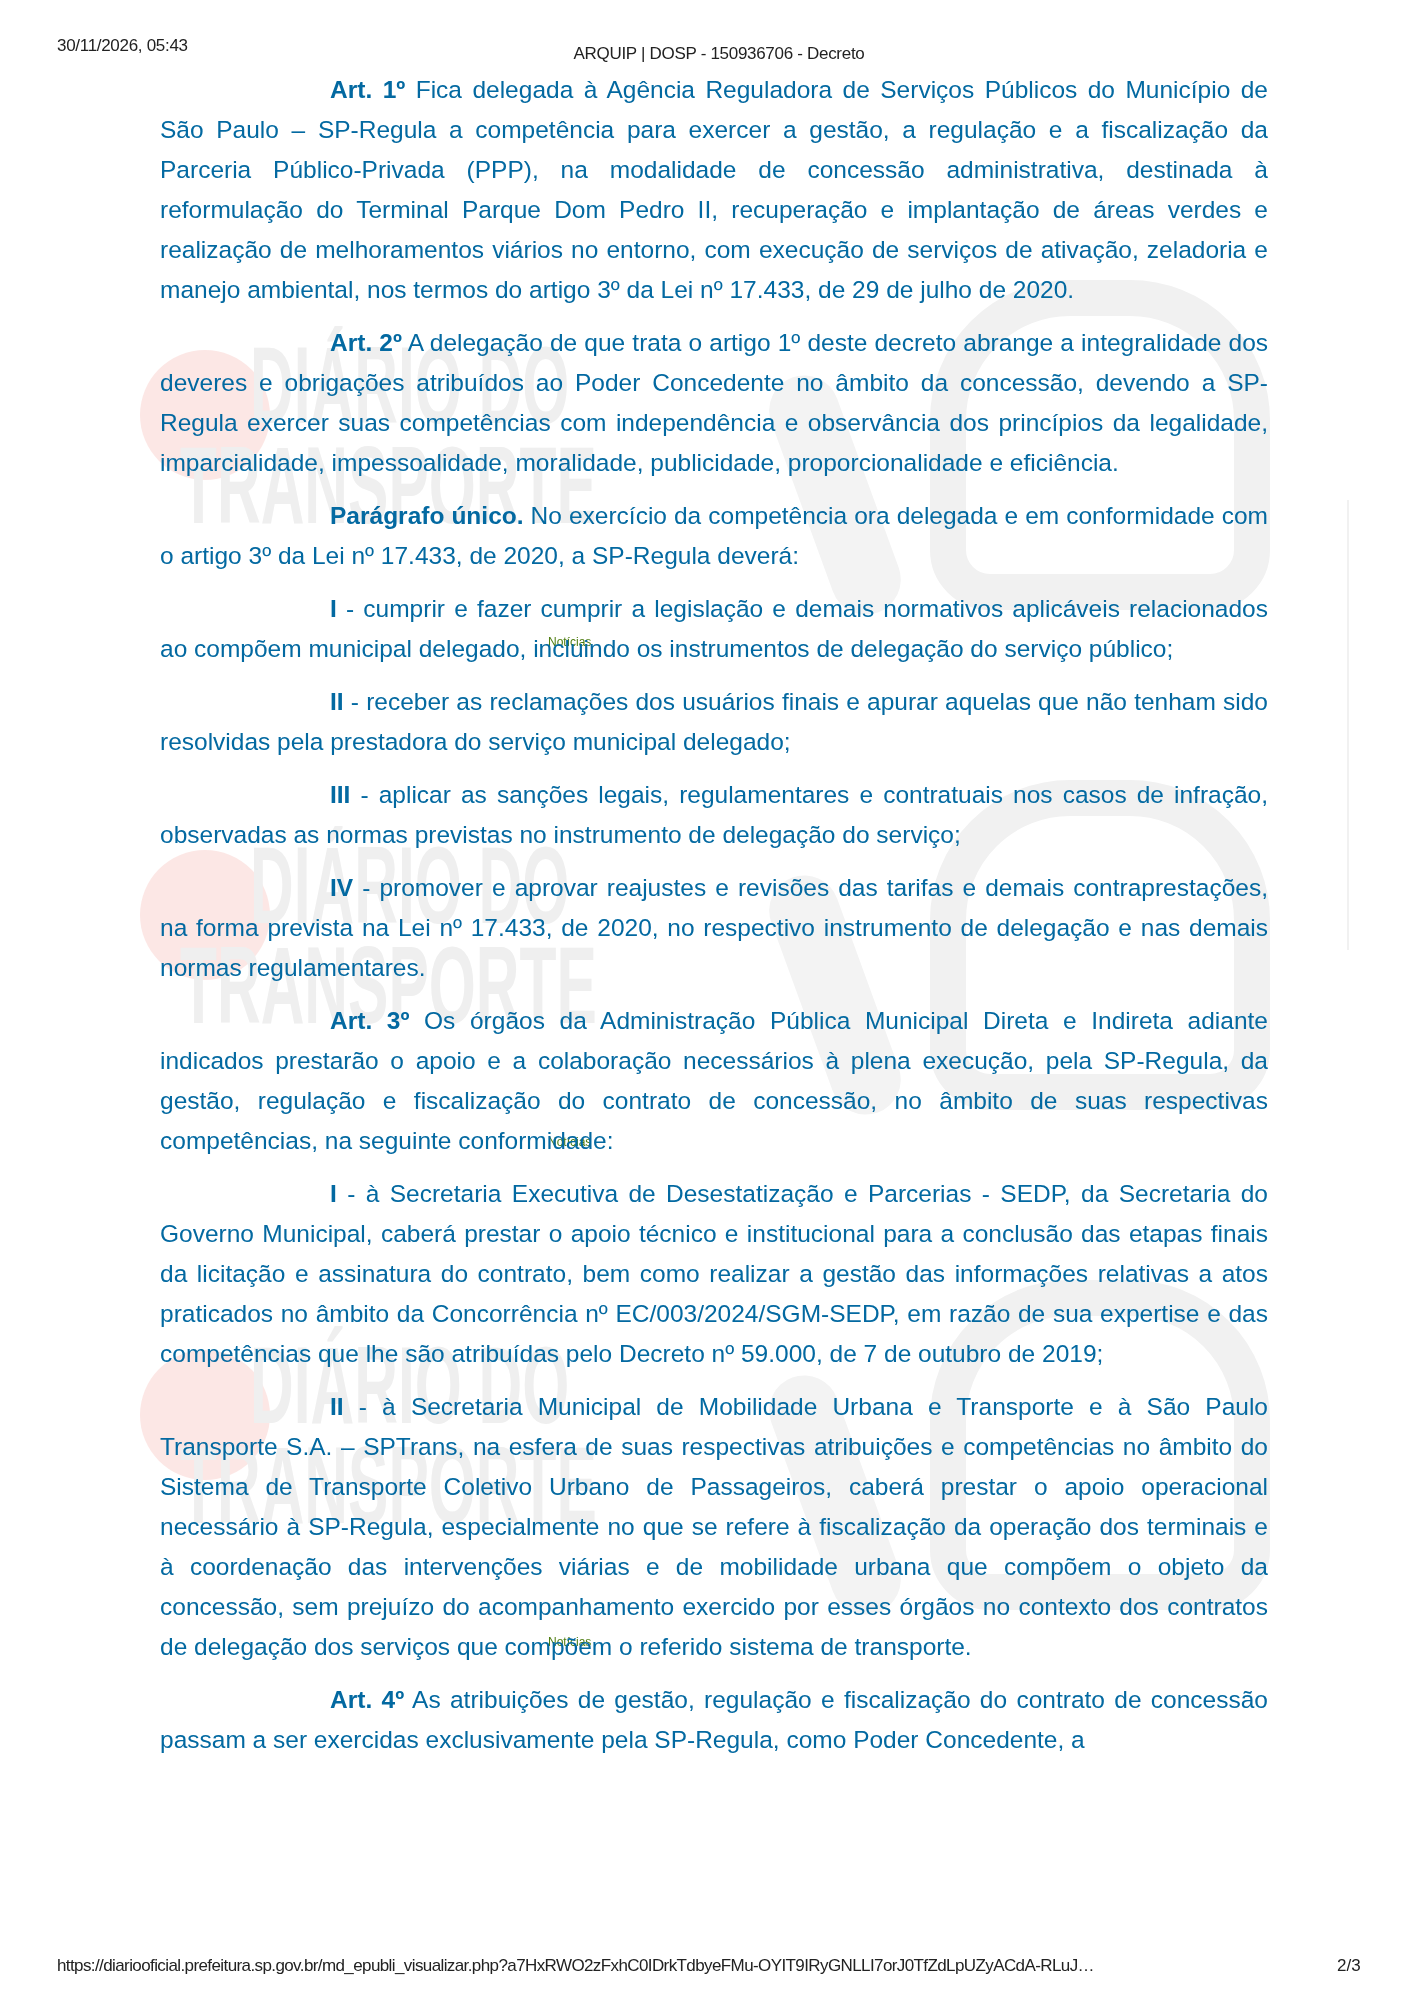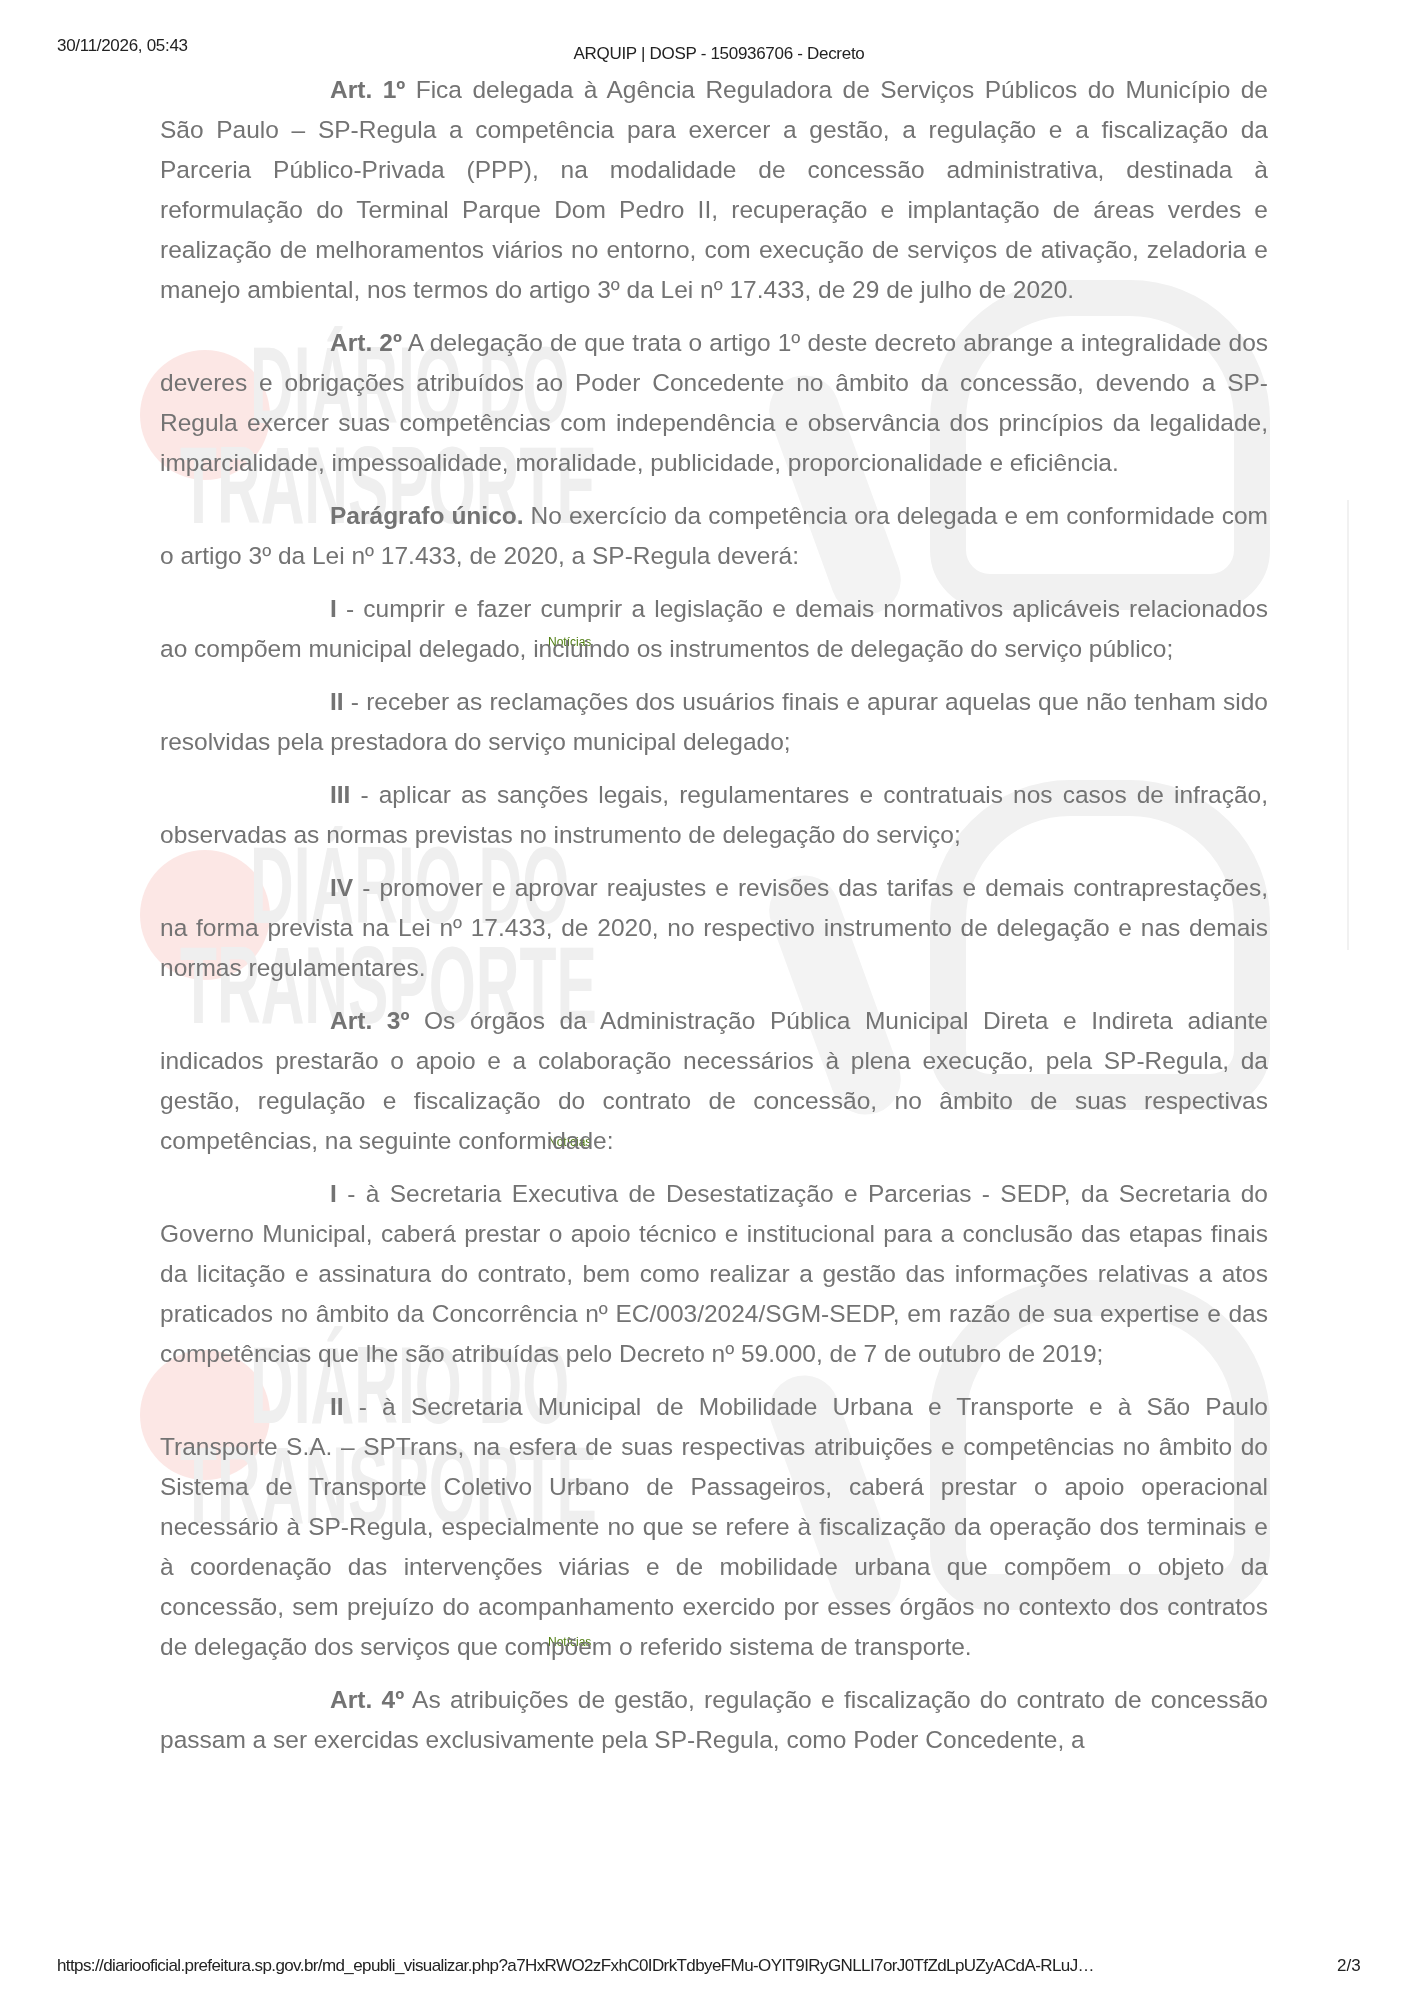--- a/index.html
+++ b/index.html
@@ -38,21 +38,21 @@
   }
   .wm-figure {
     position: absolute; width: 70px; border-radius: 35px; background: #f3f3f3;
   }
   .right-line {
     position: absolute; left: 1347px; top: 500px; width: 2px; height: 450px; background: #f1f1f1;
   }
 
   .doc {
     position: absolute; left: 160px; top: 70px; width: 1108px;
-    font-size: 24.5px; line-height: 40px; color: #737373;
+    font-size: 24.5px; line-height: 40px; color: #0369a1;
   }
   .doc p { margin: 0 0 13px 0; text-align: justify; text-indent: 170px; }
   .doc b { font-weight: bold; }
 </style>
 </head>
 <body>
 
 <div class="print-header">
   <span class="title">ARQUIP | DOSP - 150936706 - Decreto</span>
   <span class="date">30/11/2026, 05:43</span>

